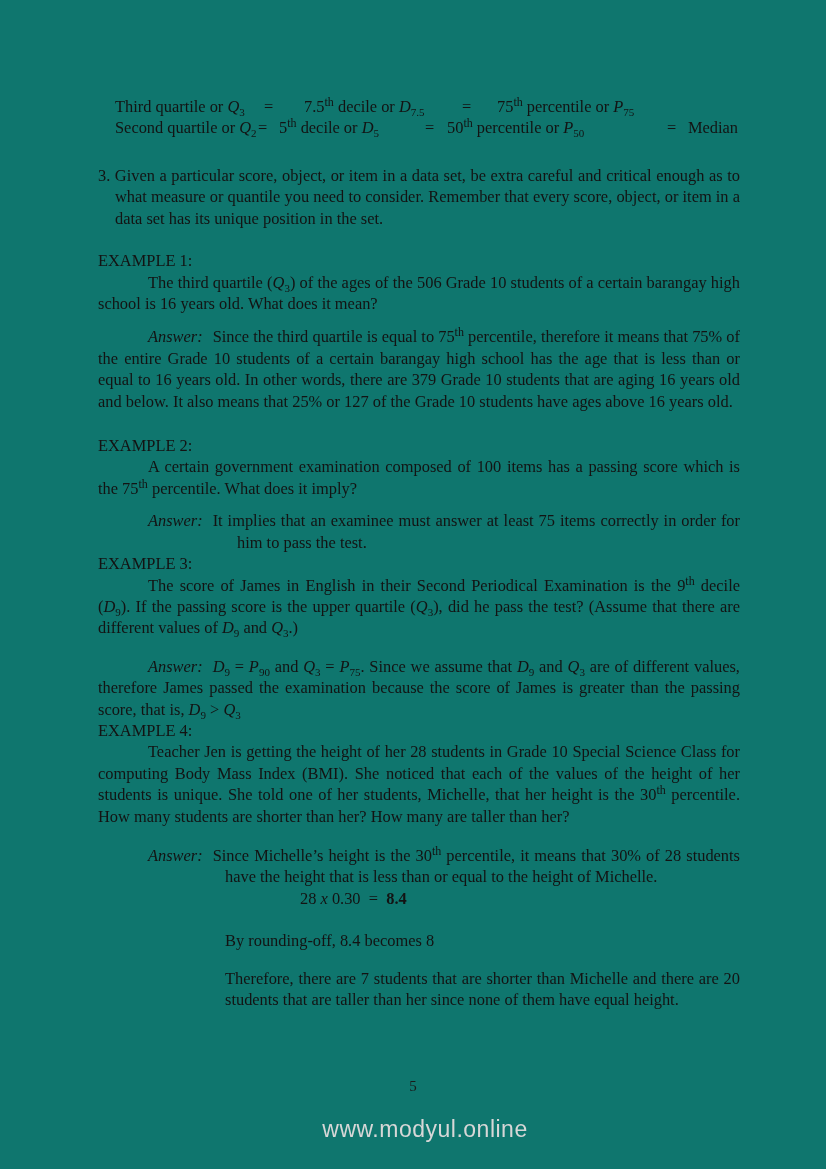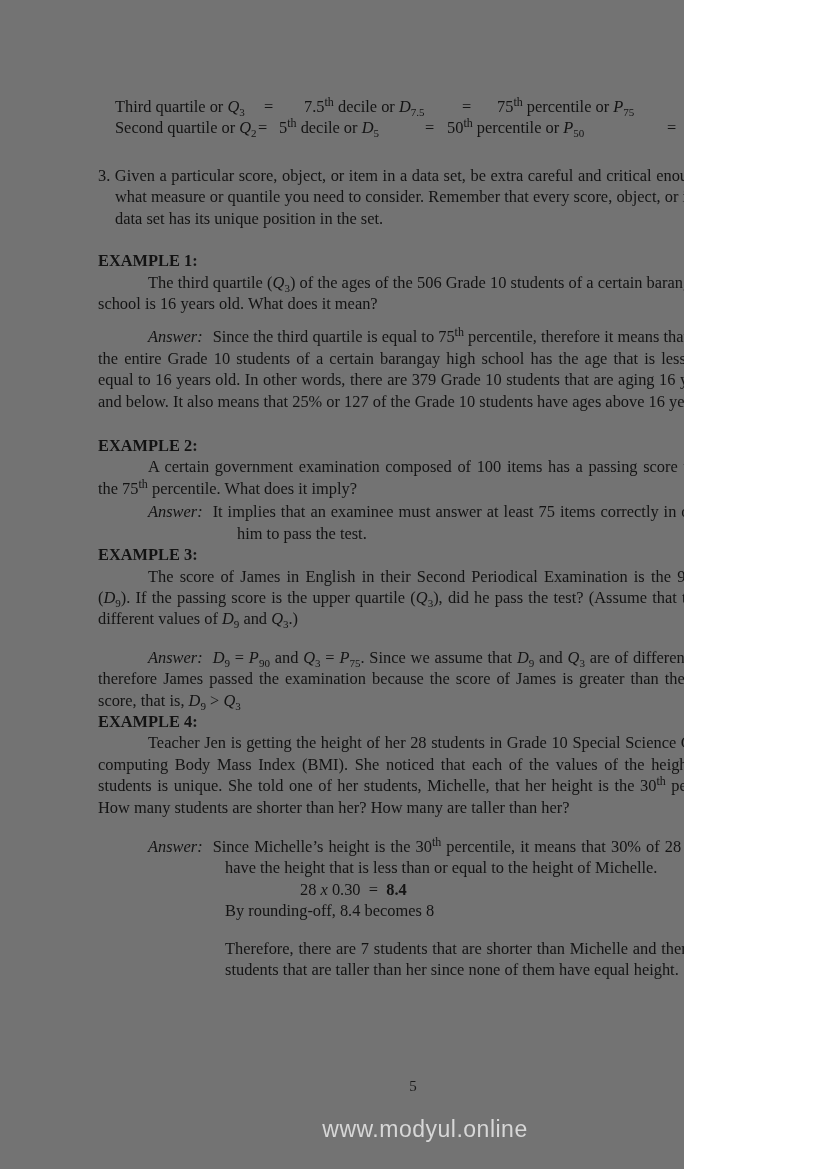--- a/index.html
+++ b/index.html
@@ -2,23 +2,23 @@
 <html><head>
 <meta charset="utf-8">
 <style>
   html, body {
     margin: 0;
     padding: 0;
     background: #ffffff;
   }
   .sheet {
     position: relative;
-    width: 684px;
+    width: 826px;
     height: 1169px;
-    background: #737373;
+    background: #0f766e;
     overflow: hidden;
     font-family: "Liberation Serif", serif;
     font-size: 16.4px;
     line-height: 21.4px;
     color: #131313;
   }
   .content {
     position: absolute;
     left: 98px;
     top: 96px;
@@ -33,37 +33,37 @@
   .eq-row { position: relative; height: 21.4px; }
   .eq-row .c { position: absolute; top: 0; white-space: nowrap; }
 
   
   .hang3   { padding-left: 17px;  text-indent: -17px; }
   .ans-hang2 { padding-left: 139px; text-indent: -89px; }
   .ans-hang4 { padding-left: 127px; text-indent: -77px; }
   .ans4-p  { padding-left: 127px; }
   .formula { padding-left: 202px; }
 
-  .ex-head { font-weight: bold; }
+  .ex-head { font-weight: normal; }
   .ans-label { font-weight: normal; font-style: italic; margin-right: 10px; }
 
   sup { font-size: 12px; line-height: 0; }
   sub { font-size: 11px; line-height: 0; }
   i { font-style: italic; }
   b { font-weight: bold; text-align: right; }
 
   
   .m-note  { margin-top: 26px; }
   .m-ex1   { margin-top: 21px; }
   .m-ans1  { margin-top: 12px; }
   .m-ex2   { margin-top: 23px; }
-  .m-ans2  { margin-top: 2px; }
+  .m-ans2  { margin-top: 11px; }
   .m-ans3  { margin-top: 17px; }
   .m-ans4  { margin-top: 18px; }
-  .m-round { }
+  .m-round { margin-top: 21px; }
   .m-conc  { margin-top: 16px; }
 
   .page-number {
     position: absolute;
     top: 1076px;
     left: 0;
     width: 826px;
     text-align: center;
     font-size: 15px;
     color: #1a1a1a;

